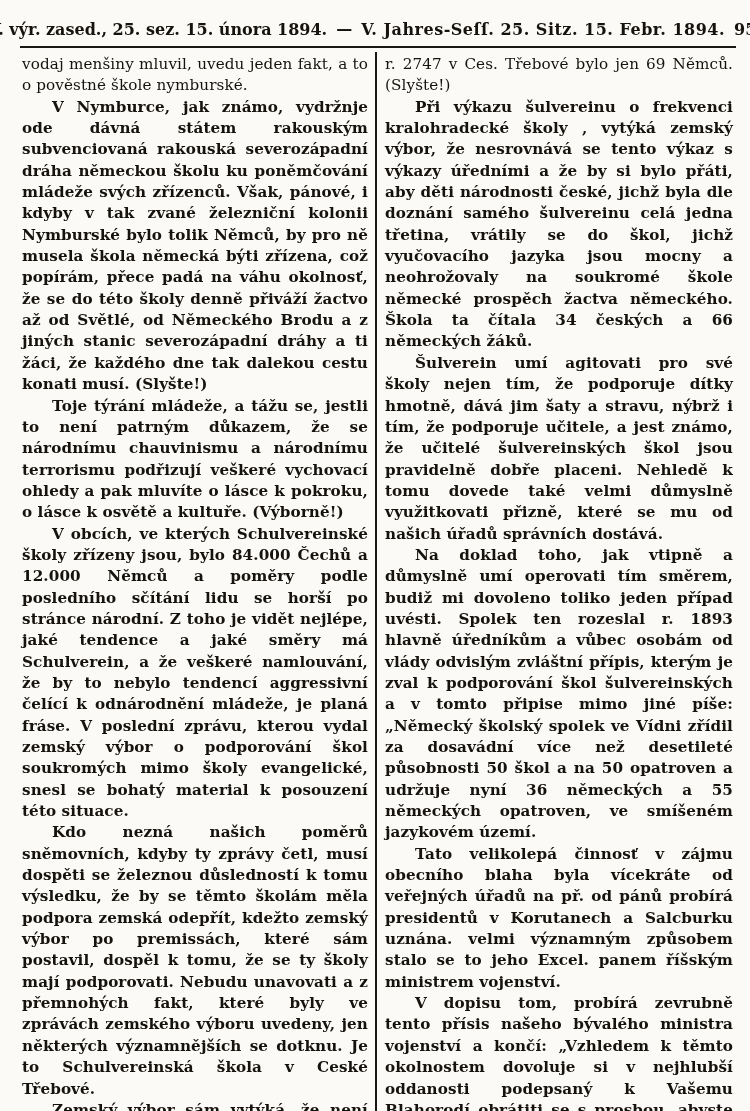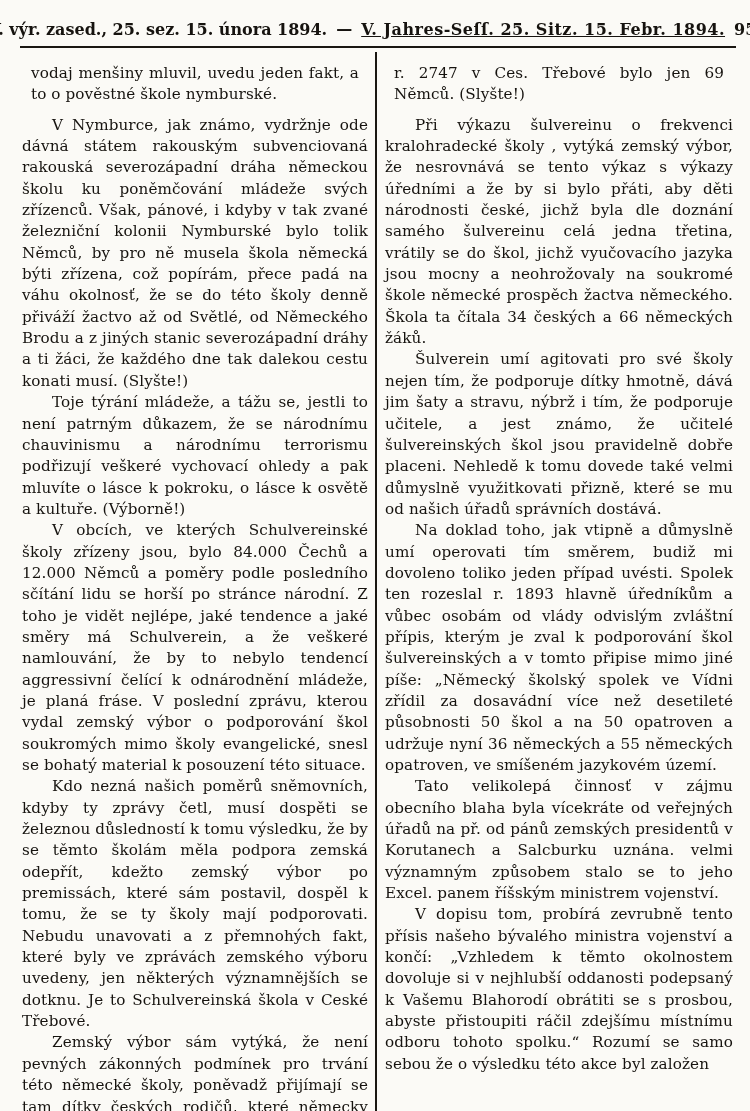--- a/index.html
+++ b/index.html
@@ -27,21 +27,20 @@
     align-items: baseline;
     gap: 9px;
     font-size: 16px;
     font-weight: bold;
     white-space: nowrap;
     padding: 4px 2px 7px 2px;
   }
   .running-head .fraktur {
     font-family: "DejaVu Serif", serif;
     letter-spacing: 0.5px;
-    text-decoration: underline;
   }
   .head-rule {
     height: 2px;
     background: #1a1712;
     margin: 0 0 4px 0;
   }
   .columns {
     display: flex;
     align-items: stretch;
   }
@@ -56,23 +55,24 @@
   .col-left  { padding: 2px 7px 0 2px; }
   .col-right { padding: 2px 0 0 8px; width: 356px; }
   .col-divider {
     width: 2px;
     background: #1a1712;
     flex: 0 0 auto;
   }
   p.para {
     margin: 0;
     text-indent: 30px;
+    font-weight: bold;
   }
   p.para-cont {
-    margin: 9px;
+    margin: 0;
     text-indent: 0;
   }
 </style>
 </head>
 <body>
 
 <div class="page">
 
   <div class="running-head">
     <span>V. výr. zased., 25. sez. 15. února 1894.</span>
@@ -95,19 +95,19 @@
 
     </div>
 
     <div class="col-divider"></div>
 
     <div class="col col-right">
       <p class="para-cont">r. 2747 v Ces. Třebové bylo jen 69 Němců. (Slyšte!)</p>
       <p class="para">Při výkazu šulvereinu o frekvenci kralohradecké školy , vytýká zemský výbor, že nesrovnává se tento výkaz s výkazy úředními a že by si bylo přáti, aby děti národnosti české, jichž byla dle doznání samého šulvereinu celá jedna třetina, vrátily se do škol, jichž vyučovacího jazyka jsou mocny a neohrožovaly na soukromé škole německé prospěch žactva německého. Škola ta čítala 34 českých a 66 německých žáků.</p>
       <p class="para">Šulverein umí agitovati pro své školy nejen tím, že podporuje dítky hmotně, dává jim šaty a stravu, nýbrž i tím, že podporuje učitele, a jest známo, že učitelé šulvereinských škol jsou pravidelně dobře placeni. Nehledě k tomu dovede také velmi důmyslně využitkovati přizně, které se mu od našich úřadů správních dostává.</p>
       <p class="para">Na doklad toho, jak vtipně a důmyslně umí operovati tím směrem, budiž mi dovoleno toliko jeden případ uvésti. Spolek ten rozeslal r. 1893 hlavně úředníkům a vůbec osobám od vlády odvislým zvláštní přípis, kterým je zval k podporování škol šulvereinských a v tomto připise mimo jiné píše: „Německý školský spolek ve Vídni zřídil za dosavádní více než desetileté působnosti 50 škol a na 50 opatroven a udržuje nyní 36 německých a 55 německých opatroven, ve smíšeném jazykovém území.</p>
-      <p class="para">Tato velikolepá činnosť v zájmu obecního blaha byla vícekráte od veřejných úřadů na př. od pánů zemských presidentů v Korutanech a Salcburku uznána. velmi významným způsobem stalo se to jeho Excel. panem říšským ministrem vojenství.</p>
+      <p class="para">Tato velikolepá činnosť v zájmu obecního blaha byla vícekráte od veřejných úřadů na př. od pánů probírá presidentů v Korutanech a Salcburku uznána. velmi významným způsobem stalo se to jeho Excel. panem říšským ministrem vojenství.</p>
       <p class="para">V dopisu tom, probírá zevrubně tento přísis našeho bývalého ministra vojenství a končí: „Vzhledem k těmto okolnostem dovoluje si v nejhlubší oddanosti podepsaný k Vašemu Blahorodí obrátiti se s prosbou, abyste přistoupiti ráčil zdejšímu místnímu odboru tohoto spolku.“ Rozumí se samo sebou že o výsledku této akce byl založen</p>
 
     </div>
 
   </div>
 </div>
 
 </body></html>

